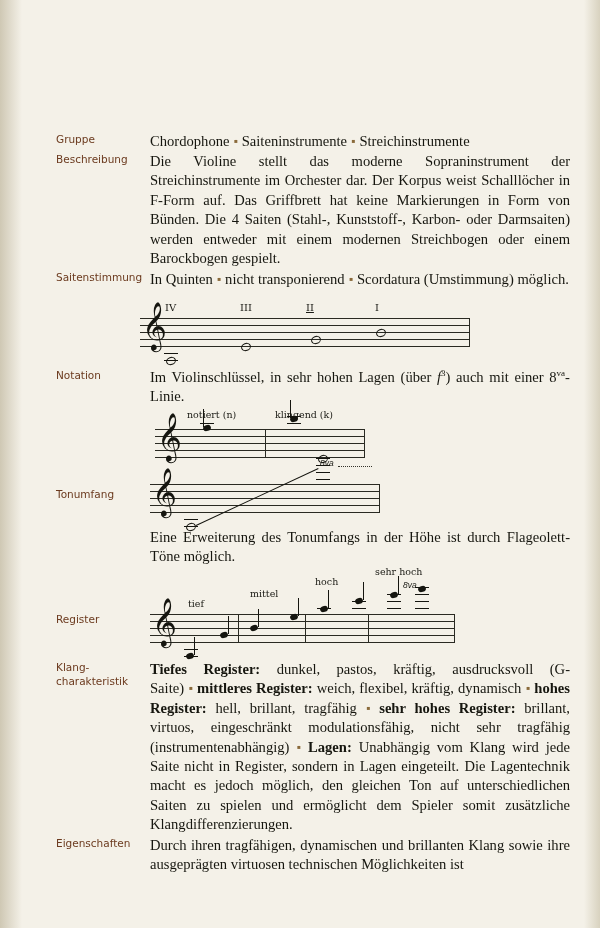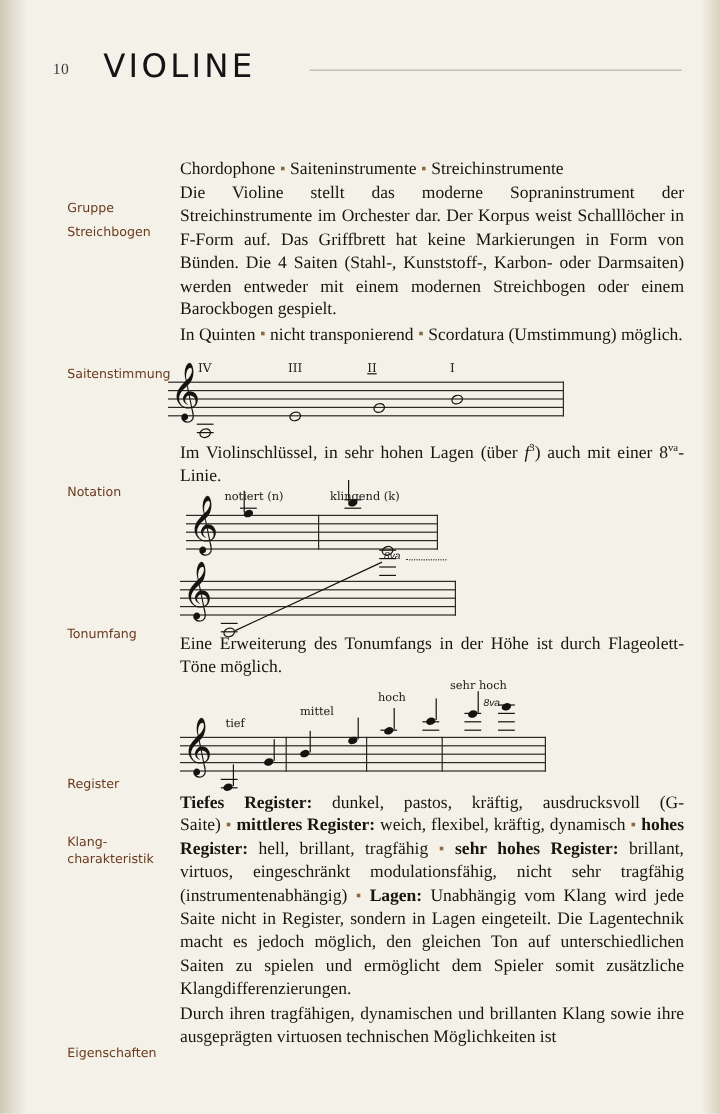--- a/index.html
+++ b/index.html
@@ -93,21 +93,20 @@
     width: 530px;
   }
   .label {
     position: absolute;
     left: 16px;
     width: 92px;
     font-family: "DejaVu Sans", sans-serif;
     font-size: 10.5px;
     color: #6b3a1e;
     line-height: 1.35;
-    margin-top: 35px;
   }
   .body {
     position: absolute;
     left: 110px;
     width: 420px;
     font-size: 14.6px;
     line-height: 1.33;
     text-align: justify;
     color: #16160f;
   }
@@ -212,35 +211,30 @@
     font-size: 9.5px;
     color: #1a1a14;
   }
 </style>
 </head>
 <body>
 
 <div class="page">
   <div class="content">
 
-    <div class="header">
-      <div class="folio">10</div>
-      <div class="title">VIOLINE</div>
-      <div class="title-rule"></div>
-    </div>
 
     <div class="row" style="top:132px;">
       <div class="label">Gruppe</div>
       <div class="body">
         <span>Chordophone</span><span class="sep">▪</span><span>Saiteninstrumente</span><span class="sep">▪</span><span>Streichinstrumente</span>
       </div>
     </div>
 
     <div class="row" style="top:152px;">
-      <div class="label">Streichbogen</div>
+      <div class="label">Beschreibung</div>
       <div class="body">Die Violine stellt das moderne Sopraninstrument der Streichinstrumente im Orchester dar. Der Korpus weist Schalllöcher in F-Form auf. Das Griffbrett hat keine Markierungen in Form von Bünden. Die 4 Saiten (Stahl-, Kunststoff-, Karbon- oder Darmsaiten) werden entweder mit einem modernen Streichbogen oder einem Barockbogen gespielt.</div>
     </div>
 
     <div class="row" style="top:270px;">
       <div class="label">Saitenstimmung</div>
       <div class="body">
         <span>In Quinten</span><span class="sep">▪</span><span>nicht transponierend</span><span class="sep">▪</span><span>Scordatura (Umstimmung) möglich.</span>
       </div>
     </div>
 

